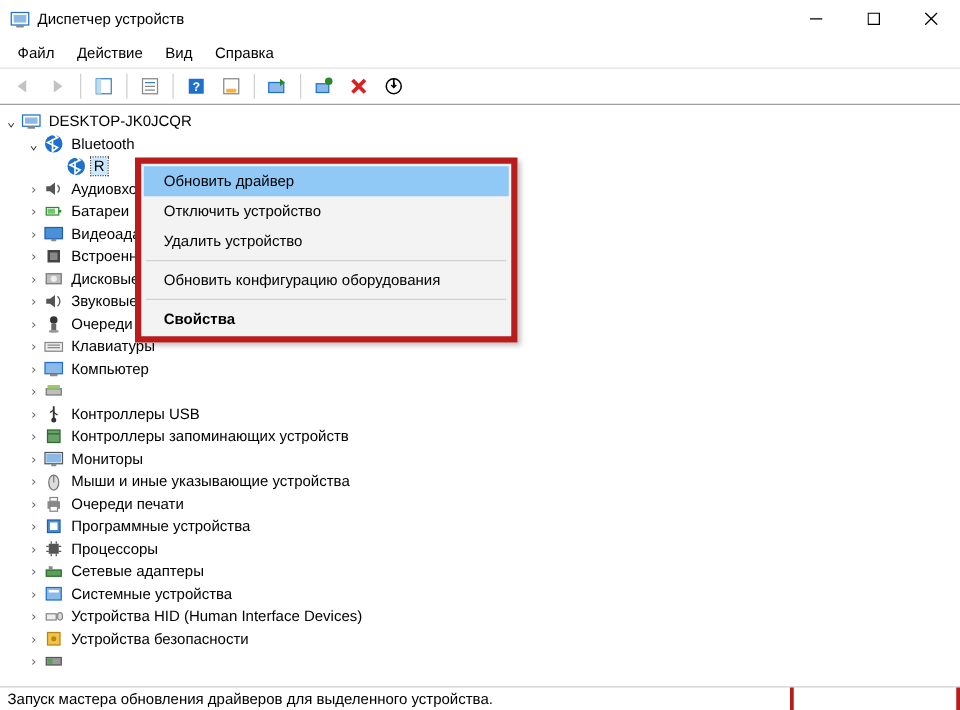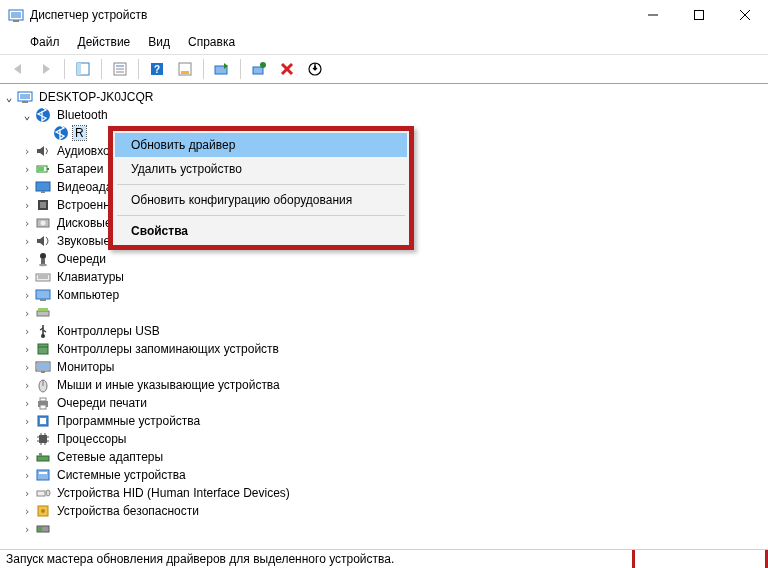--- a/index.html
+++ b/index.html
@@ -1,21 +1,21 @@
 <!DOCTYPE html>
 <html><head>
 <meta charset="utf-8">
 <style>
   html,body{margin:0;padding:0;width:768px;height:568px;font-family:"Segoe UI",Tahoma,sans-serif;font-size:12px;background:#fff;color:#000;overflow:hidden}
   .titlebar{display:flex;align-items:center;height:30px;padding:0 0 0 8px;background:#fff}
   .titlebar .title-icon{width:16px;height:16px;margin-right:6px}
   .titlebar .title{flex:0 0 auto;font-size:12px}
   .titlebar .spacer{flex:1}
   .titlebar .winbtn{width:46px;height:30px;display:flex;align-items:center;justify-content:center}
-  .menubar{display:flex;gap:2px;padding:2px 22px;height:20px;align-items:center}
+  .menubar{display:flex;gap:2px;padding:2px 6px;height:20px;align-items:center}
   .menubar .menu{padding:2px 8px;border-radius:2px}
   .toolbar{display:flex;align-items:center;height:28px;border-top:1px solid #e1e1e1;border-bottom:1px solid #a0a0a0;padding:0 4px;background:#fff}
   .toolbar .tbtn{width:24px;height:24px;display:flex;align-items:center;justify-content:center;margin:0 1px;border:1px solid transparent}
   .toolbar .sep{width:1px;height:20px;background:#d0d0d0;margin:0 4px}
   .toolbar .disabled{opacity:0.35}
   .tree{position:relative;height:472px;overflow:auto;padding:4px 0 4px 2px}
   .row{display:flex;align-items:center;height:18px;white-space:nowrap}
   .arrow{width:14px;display:flex;align-items:center;justify-content:center;color:#666;font-size:11px;font-family:Consolas,monospace}
   .arrow.open{color:#222}
   .icon{width:16px;height:16px;margin:0 4px 0 1px;flex:0 0 16px}
@@ -406,20 +406,21 @@
             <rect x="2" y="5" width="12" height="6" fill="#999" stroke="#555"></rect>
             <rect x="3" y="6" width="4" height="4" fill="#5aa05a"></rect>
           </svg>
         </span>
       </div>
     </div>
 </div>
 
 <div class="ctxmenu">
   <div class="mi highlight">Обновить драйвер</div>
+  <div class="mi">Отключить устройство</div>
   <div class="mi">Удалить устройство</div>
   <div class="msep"></div>
   <div class="mi">Обновить конфигурацию оборудования</div>
   <div class="msep"></div>
   <div class="mi bold">Свойства</div>
 </div>
 
 <div class="statusbar">
   <div class="cell">Запуск мастера обновления драйверов для выделенного устройства.</div>
   <div class="cell" style="flex:1"></div>

